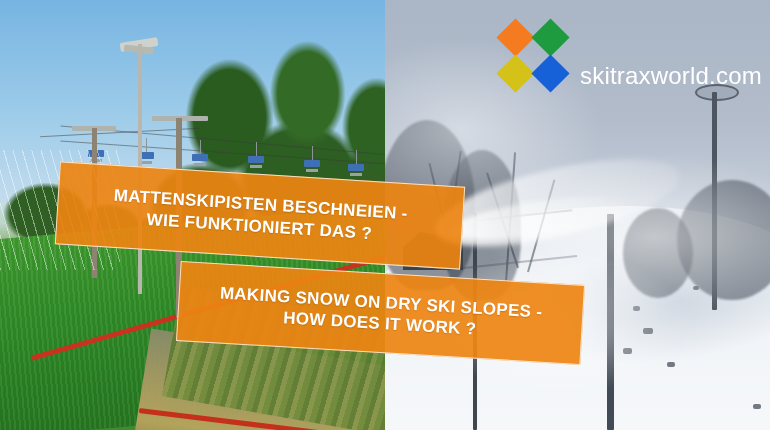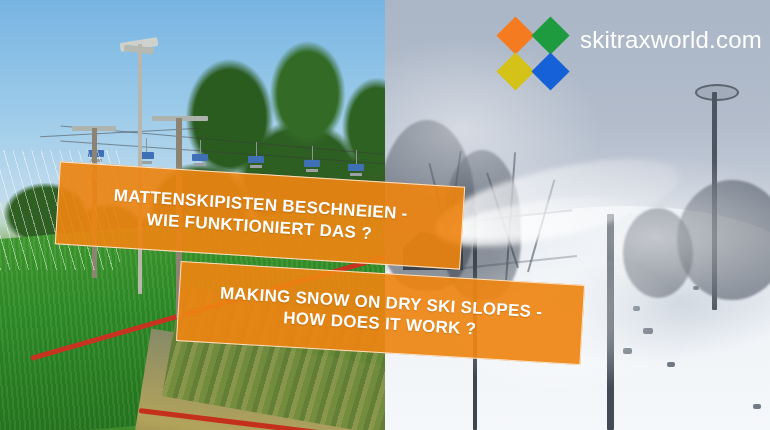--- a/index.html
+++ b/index.html
@@ -251,21 +251,21 @@
     background: rgba(70,80,92,.75);
     border-radius: 2px;
   }
 
   
   .logo {
     position: absolute;
     left: 500px; top: 18px;
     width: 260px; height: 72px;
     display: flex;
-    align-items: flex-start;
+    align-items: flex-end;
     gap: 14px;
   }
   .diamonds {
     position: relative;
     width: 66px; height: 70px;
     flex: 0 0 auto;
   }
   .dia {
     position: absolute;
     width: 27px; height: 27px;

